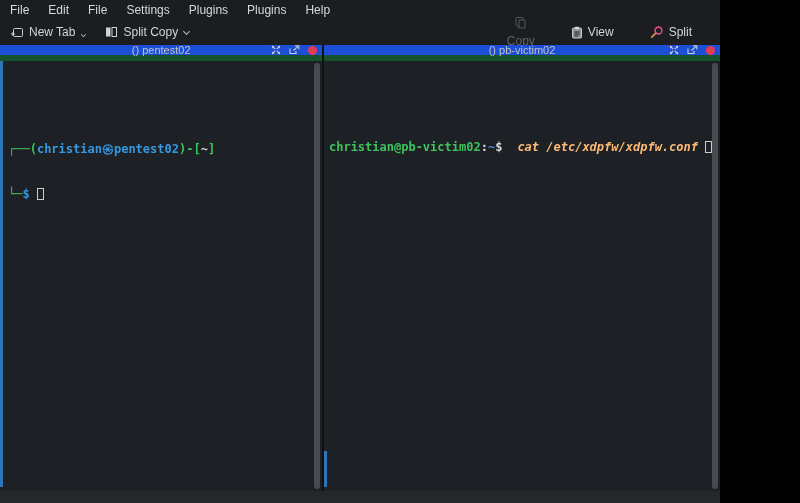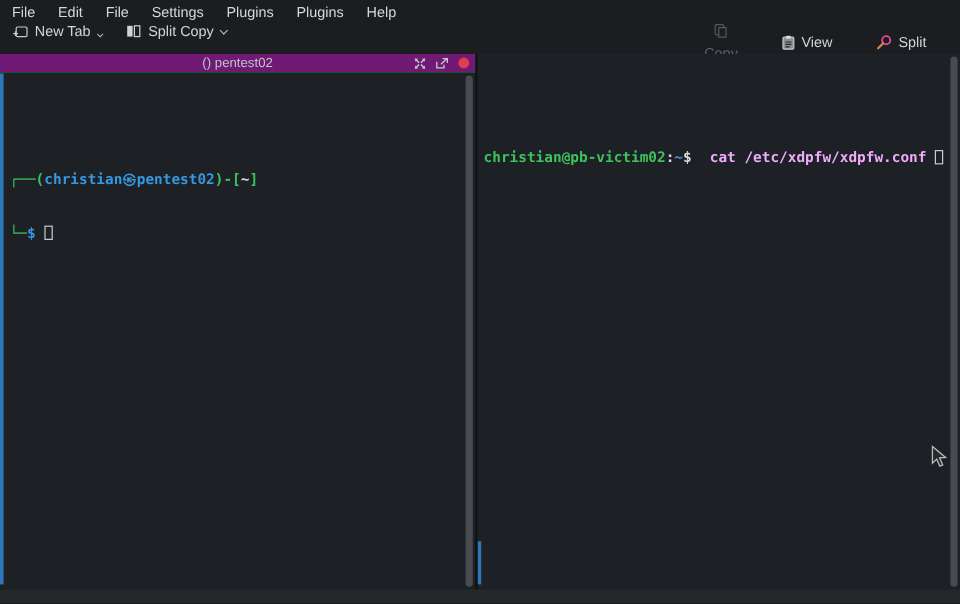--- a/index.html
+++ b/index.html
@@ -1,29 +1,29 @@
 <!DOCTYPE html>
 <html><head>
 <meta charset="utf-8">
 <style>
   * { margin:0; padding:0; box-sizing:border-box; }
   body { background:#000; }
   .window {
-    width:800px; height:503px; position:relative; overflow:hidden;
+    width:720px; height:503px; position:relative; overflow:hidden;
     background:#1b1d20; font-family:"Liberation Sans", sans-serif;
   }
   
   .menubar {
     height:19px; display:flex; align-items:center;
     padding:0 10px; gap:19px; font-size:12px; color:#d6d9db; background:#1b1d20;
   }
   .menu-item { cursor:default; }
   
   .toolbar {
-    height:26px; display:flex; align-items:flex-start;
+    height:26px; display:flex; align-items:center;
     padding:0 10px; font-size:12px; color:#d2d5d7; background:#1b1d20;
   }
   .tbtn { display:flex; align-items:center; gap:5px; margin-right:18px; }
   .tb-right { margin-left:auto; display:flex; align-items:center; gap:18px; }
   .tbtn.disabled { color:#5d6165;flex-direction:column; }
   .chev {
     width:7px; height:7px; display:inline-block; position:relative; top:-1px;
   }
   .chev::after {
     content:""; position:absolute; left:1px; top:1px; width:4px; height:4px;
@@ -31,21 +31,21 @@
     transform:rotate(45deg);
   }
   .chev.small { transform:scale(.75); top:2px; }
   
   .split { display:flex; height:446px; }
   .pane { display:flex; flex-direction:column; }
   .pane-left  { width:396px; }
   .pane-gap   { width:2px; background:#0f1113; }
   .pane-right { width:402px; }
   .pane-header {
-    height:16px; background:#701a75; border-bottom:1px solid #14532d;
+    height:16px; background:#1d4ed8; border-bottom:6px solid #14532d;
     display:flex; align-items:center; position:relative;
   }
   .pane-title {
     flex:1; text-align:center; font-size:11px; color:#bfc3c5;
   }
   .header-icons {
     position:absolute; right:5px; top:0; bottom:0;
     display:flex; align-items:center; gap:8px;
   }
   .close-dot { width:9px; height:9px; border-radius:50%; background:#e23c51; }
@@ -60,21 +60,21 @@
   .blue-bar-full  { position:absolute; left:0; top:0; bottom:4px; width:3px; background:#2d76b8; }
   .blue-bar-short { position:absolute; left:0; bottom:4px; height:36px; width:3px; background:#2d76b8; }
   .vscroll {
     position:absolute; right:2px; top:2px; bottom:2px; width:6px;
     border-radius:3px; background:#474a4e;
   }
   .green { color:#3dc35c; }
   .kblue { color:#3598e0;text-align:center; }
   .pblue { color:#4f8ddb; }
   .fg    { color:#d9dcde; }
-  .cmd   { color:#f0abfc; padding-left:15px; }
+  .cmd   { color:#fdba74; padding-left:15px;font-style:italic; }
   .cursor-box {
     display:inline-block; width:7px; height:12px;
     border:1px solid #c9ccce; vertical-align:-2px; margin-left:7px;
   }
   .bottom-strip { height:12px; background:#25282b; }
   .mouse-cursor { position:absolute; left:776px; top:371px; }
   svg { display:block; }
 </style>
 </head>
 <body>
@@ -173,20 +173,39 @@
           <div><span class="green">┌──(</span><span class="kblue">christian㉿pentest02</span><span class="green">)-[</span><span class="fg">~</span><span class="green">]</span></div>
           <div><span class="green">└─</span><span class="kblue">$</span><span class="cursor-box"></span></div>
         </div>
         <div class="vscroll"></div>
       </div>
     </div>
 
     <div class="pane-gap"></div>
 
     <div class="pane pane-right">
+      <div class="pane-header">
+        <span class="pane-title">() pb-victim02</span>
+        <span class="header-icons">
+          <span>
+            <svg width="10" height="10" viewBox="0 0 10 10">
+              <path d="M1 1 L4.2 4.2 M9 1 L5.8 4.2 M1 9 L4.2 5.8 M9 9 L5.8 5.8" stroke="#c8cbcd" stroke-width="1.2"></path>
+              <path d="M1 1 L3.5 1 L1 3.5 Z M9 1 L9 3.5 L6.5 1 Z M1 9 L1 6.5 L3.5 9 Z M9 9 L6.5 9 L9 6.5 Z" fill="#c8cbcd"></path>
+            </svg>
+          </span>
+          <span>
+            <svg width="11" height="10" viewBox="0 0 11 10">
+              <path d="M1 3.5 L1 8.5 L7 8.5 L7 6" fill="none" stroke="#c8cbcd" stroke-width="1.1"></path>
+              <path d="M4.5 5.5 L9.5 0.8" stroke="#c8cbcd" stroke-width="1.1"></path>
+              <path d="M6 0.8 L9.8 0.8 L9.8 4.5" fill="none" stroke="#c8cbcd" stroke-width="1.1"></path>
+            </svg>
+          </span>
+          <span class="close-dot"></span>
+        </span>
+      </div>
       <div class="pane-body">
         <div class="blue-bar-short"></div>
         <div class="term-lines-right">
           <div><span class="green">christian@pb-victim02</span><span class="fg">:</span><span class="pblue">~</span><span class="fg">$</span><span class="cmd">cat /etc/xdpfw/xdpfw.conf</span><span class="cursor-box"></span></div>
         </div>
         <div class="vscroll"></div>
       </div>
     </div>
   </div>
 

